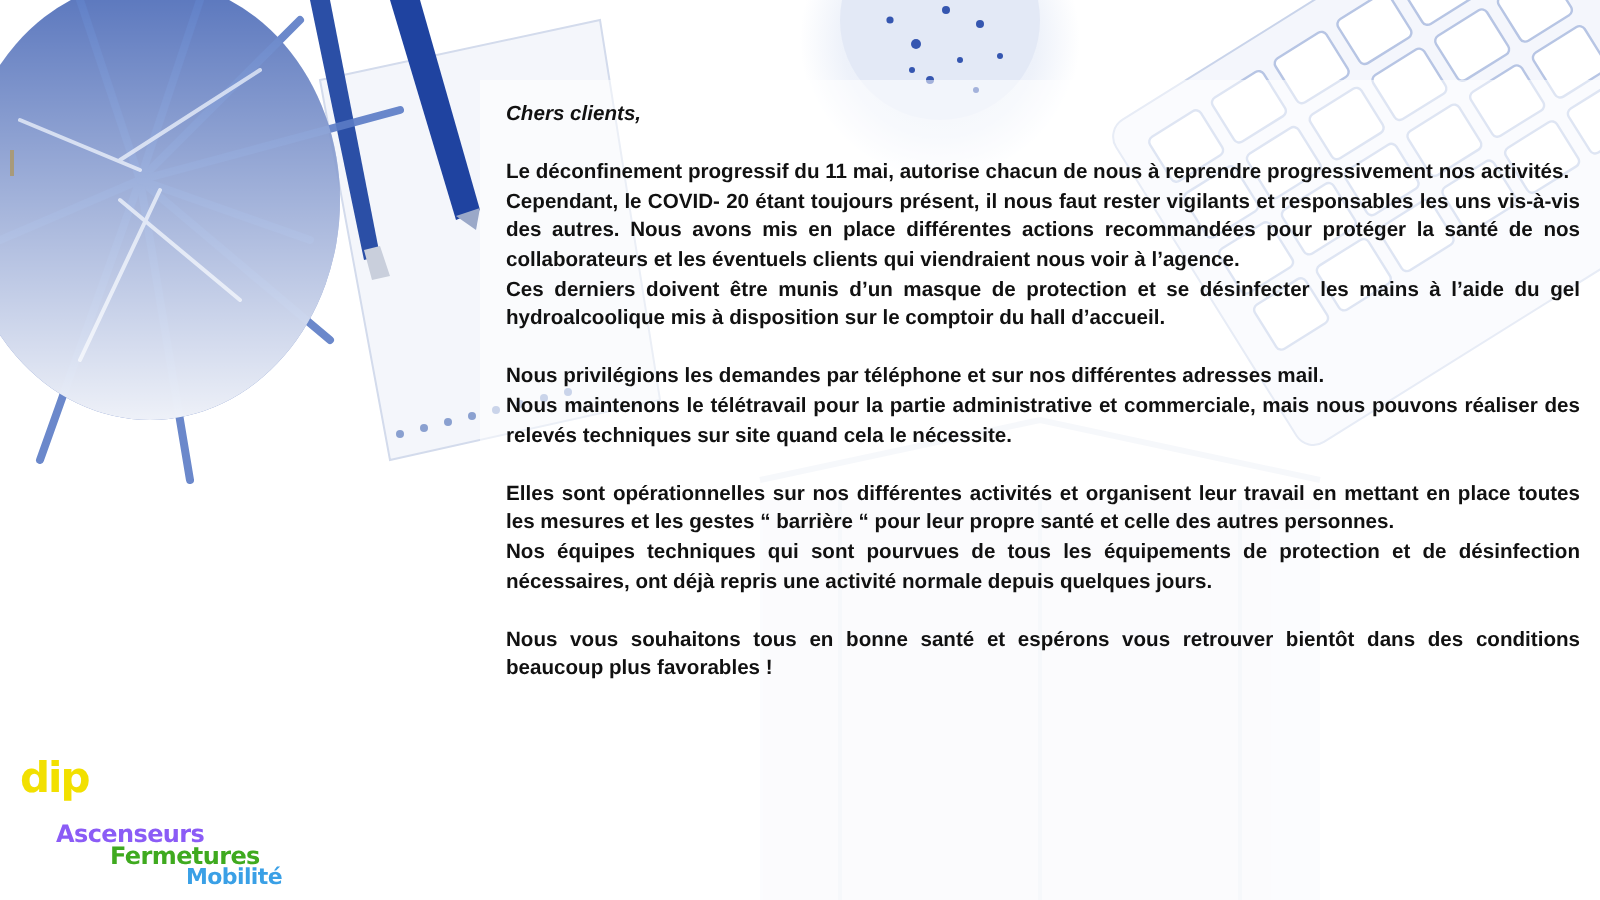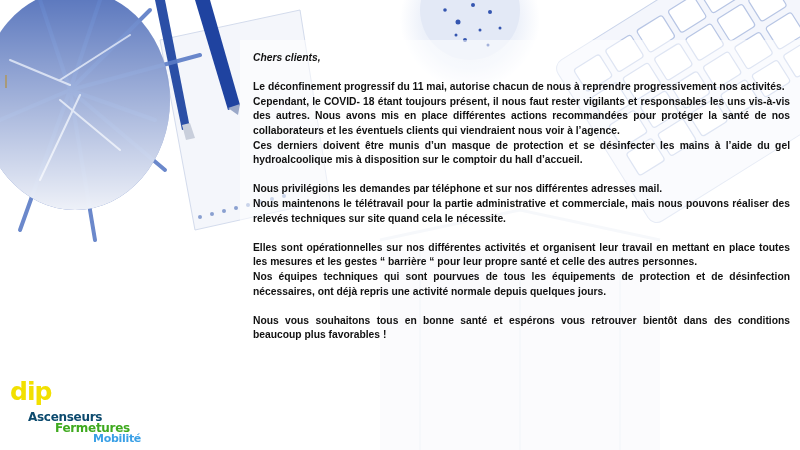--- a/index.html
+++ b/index.html
@@ -16,23 +16,23 @@
       font-size: 10.3px; line-height: 14.6px; font-weight: bold; color: #111;
       text-align: justify;
     }
     .letter p { margin: 0; }
     .letter .gap { height: 14.6px; }
     .letter .nojust { text-align: left; font-style: italic; }
     .logo { position: absolute; left: 8px; top: 383px; width: 150px; height: 62px; }
     .logo .dip {
       position: absolute; left: 2px; top: -6px;
       font-family: "DejaVu Sans", sans-serif; font-weight: bold;
-      font-size: 25px; color: #f2e000; letter-spacing: -1px;
+      font-size: 21px; color: #f2e000; letter-spacing: -1px;
     }
-    .logo .l1 { position: absolute; left: 20px; top: 27px; font-family: "DejaVu Sans", sans-serif; font-weight: bold; font-size: 12px; color: #0c4a6e; letter-spacing: -0.3px; }
+    .logo .l1 { position: absolute; left: 20px; top: 27px; font-family: "DejaVu Sans", sans-serif; font-weight: bold; font-size: 12px; color: #8b5cf6; letter-spacing: -0.3px; }
     .logo .l2 { position: absolute; left: 47px; top: 38px; font-family: "DejaVu Sans", sans-serif; font-weight: bold; font-size: 12px; color: #3faa1f; letter-spacing: -0.3px; }
     .logo .l3 { position: absolute; left: 85px; top: 49px; font-family: "DejaVu Sans", sans-serif; font-weight: bold; font-size: 11px; color: #3aa0e6; letter-spacing: -0.3px; }
     .marker { position: absolute; left: 5px; top: 75px; width: 2px; height: 13px; background: #a89a7a; }
   </style>
 </head>
 <body>
 
 <div class="bg">
   <svg width="800" height="450" viewBox="0 0 800 450">
     <defs>
@@ -153,21 +153,21 @@
   </svg>
 </div>
 
 <div class="marker"></div>
 
 <div class="letter">
   <p class="nojust">Chers clients,</p>
   <div class="gap"></div>
 
   <p>Le déconfinement progressif du 11 mai, autorise chacun de nous à reprendre progressivement nos activités.</p>
-  <p>Cependant, le COVID- 18 étant toujours présent, il nous faut rester vigilants et responsables les uns vis-à-vis des autres. Nous avons mis en place différentes actions recommandées pour protéger la santé de nos collaborateurs et les éventuels clients qui viendraient nous voir à l’agence.</p>
+  <p>Cependant, le COVID- 20 étant toujours présent, il nous faut rester vigilants et responsables les uns vis-à-vis des autres. Nous avons mis en place différentes actions recommandées pour protéger la santé de nos collaborateurs et les éventuels clients qui viendraient nous voir à l’agence.</p>
   <p>Ces derniers doivent être munis d’un masque de protection et se désinfecter les mains à l’aide du gel hydroalcoolique mis à disposition sur le comptoir du hall d’accueil.</p>
   <div class="gap"></div>
 
   <p>Nous privilégions les demandes par téléphone et sur nos différentes adresses mail.</p>
   <p>Nous maintenons le télétravail pour la partie administrative et commerciale, mais nous pouvons réaliser des relevés techniques sur site quand cela le nécessite.</p>
   <div class="gap"></div>
 
   <p>Elles sont opérationnelles sur nos différentes activités et organisent leur travail en mettant en place toutes les mesures et les gestes “ barrière “ pour leur propre santé et celle des autres personnes.</p>
   <p>Nos équipes techniques qui sont pourvues de tous les équipements de protection et de désinfection nécessaires, ont déjà repris une activité normale depuis quelques jours.</p>
   <div class="gap"></div>

